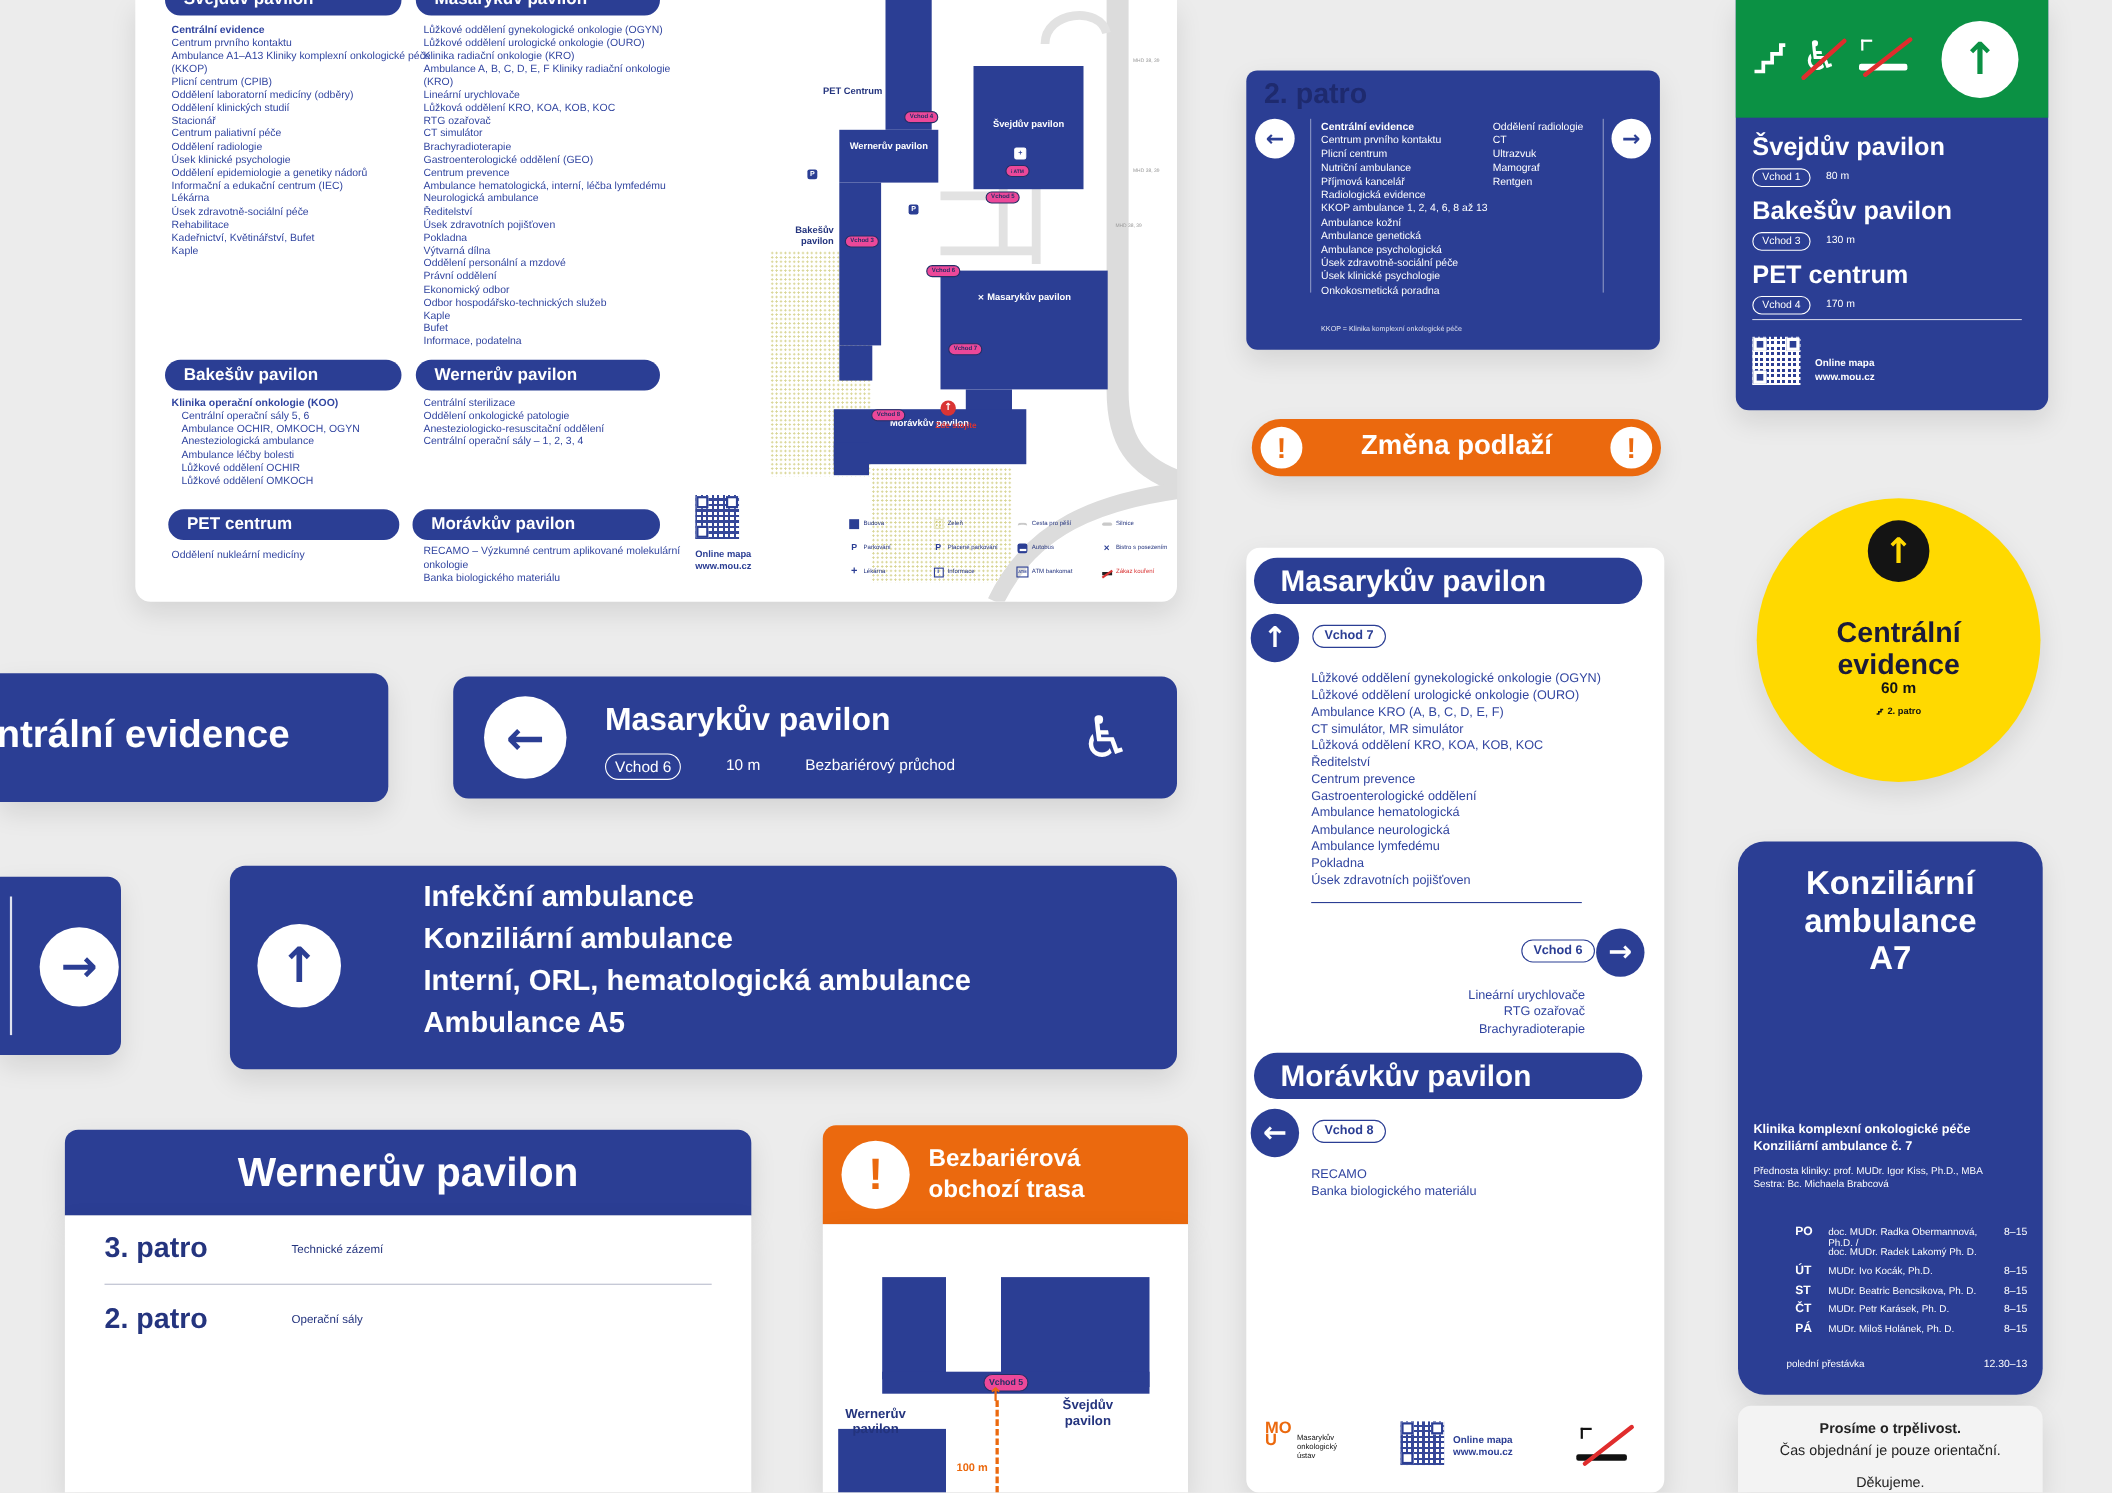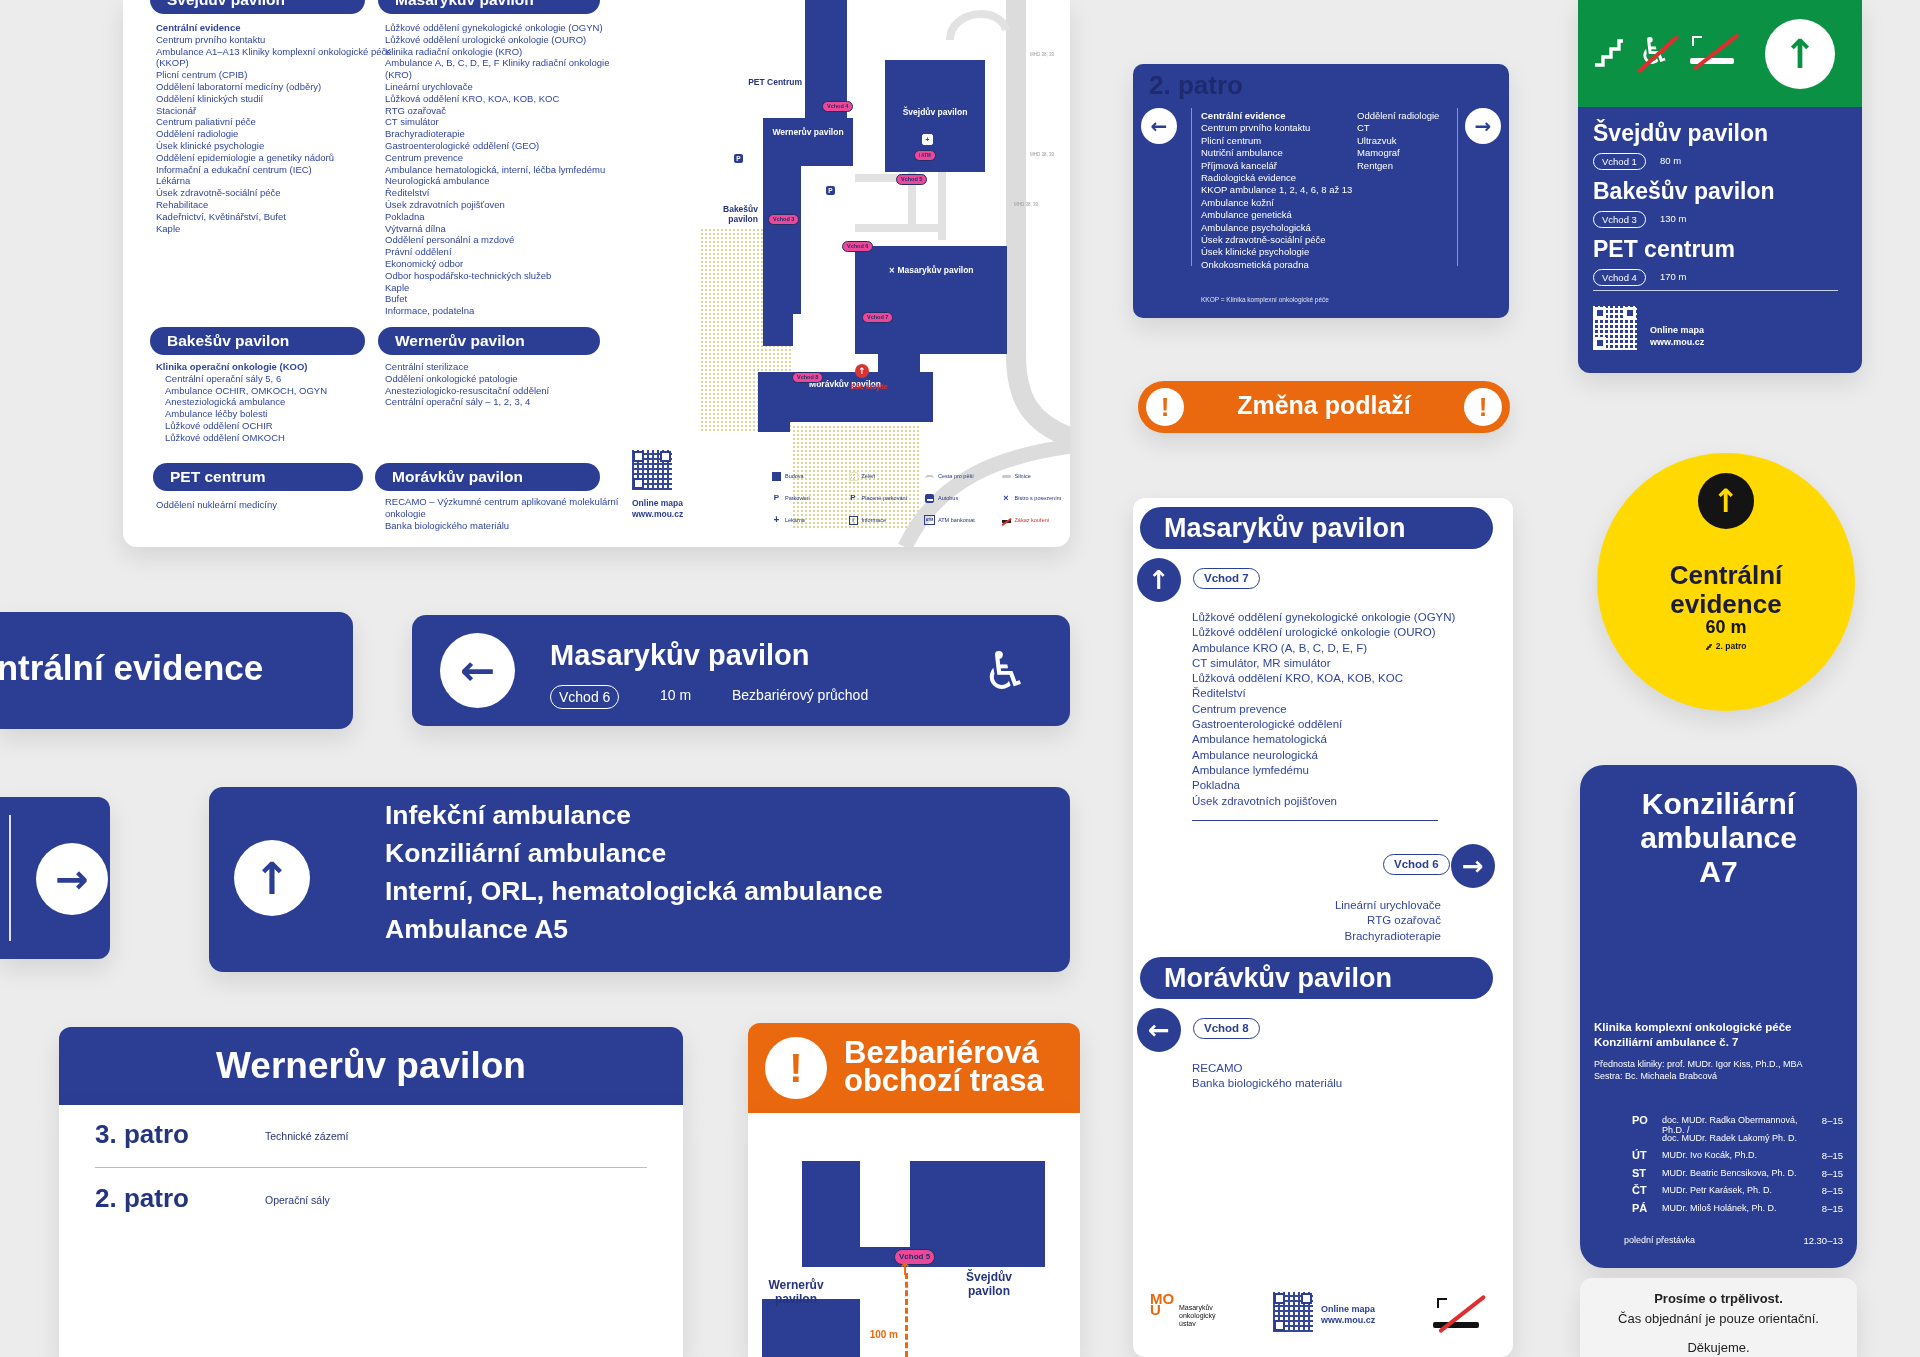--- a/index.html
+++ b/index.html
@@ -82,21 +82,21 @@
   .dest-name{position:absolute;left:15px;color:#fff;font-weight:bold;font-size:23px;white-space:nowrap;}
   .dest-dist{position:absolute;color:#fff;font-size:9.5px;line-height:15px;}
   .redline{position:absolute;background:#e02d2d;border-radius:2px;}
   
   #changebadge{left:1138px;top:381px;width:372px;height:52px;border-radius:26px;background:#eb690e;}
   #changebadge .lbl{position:absolute;left:0;right:0;top:10px;text-align:center;color:#fff;font-weight:bold;font-size:25px;}
   .bang{position:absolute;width:38px;height:38px;border-radius:50%;background:#fff;color:#eb690e;
         font-weight:bold;font-size:26px;display:flex;align-items:center;justify-content:center;}
   #yellow{left:1597px;top:453px;width:258px;height:258px;border-radius:50%;background:#ffd900;text-align:center;}
   #yellow .ttl{position:absolute;left:0;right:0;top:108px;color:#1b1b3a;font-weight:bold;font-size:26px;line-height:29px;}
-  #yellow .dist{position:absolute;left:0;right:0;top:164px;color:#141414;font-weight:bold;font-size:18px;}
+  #yellow .dist{position:absolute;left:0;right:0;top:164px;color:#141414;font-weight:bold;font-size:14px;}
   #yellow .floor{position:absolute;left:0;right:0;top:188px;color:#141414;font-weight:bold;font-size:8.5px;}
   
   #centralsign{left:0;top:612px;width:353px;height:117px;border-radius:0 14px 14px 0;overflow:hidden;}
   #centralsign .lbl{position:absolute;left:-48px;top:36px;color:#fff;font-weight:bold;font-size:35px;white-space:nowrap;}
   #masaryksign{left:412px;top:615px;width:658px;height:111px;border-radius:14px;}
   #masaryksign .ttl{position:absolute;left:138px;top:24px;color:#fff;font-weight:bold;font-size:29px;}
   #masaryksign .meta{position:absolute;left:248px;top:72px;color:#fff;font-size:14px;}
   #masaryksign .meta2{position:absolute;left:320px;top:72px;color:#fff;font-size:14px;}
   .wheel{position:absolute;color:#fff;font-family:"DejaVu Sans",sans-serif;}
   #arrowtile{left:0;top:797px;width:110px;height:162px;border-radius:0 12px 12px 0;}
@@ -107,21 +107,21 @@
   #wernerhead{left:59px;top:1027px;width:624px;height:78px;border-radius:12px 12px 0 0;}
   #wernerhead .ttl{position:absolute;left:0;right:0;top:0;text-align:center;color:#fff;font-weight:bold;font-size:37px;line-height:78px;}
   #wernerbody{left:59px;top:1105px;width:624px;height:252px;background:#fff;}
   .floor-big{position:absolute;color:#24347e;font-weight:bold;font-size:26px;}
   .floor-desc{position:absolute;color:#24347e;font-size:10.5px;line-height:15px;}
   #f1box{position:absolute;left:18px;top:134px;width:588px;height:100px;border-radius:14px;background:#2b3e94;}
   #f1box .fb{position:absolute;left:18px;top:28px;color:#fff;font-weight:bold;font-size:33px;}
   #f1box .fd{position:absolute;left:170px;top:34px;color:#fff;font-size:10.5px;line-height:16px;}
   
   #barrierhead{left:748px;top:1023px;width:332px;height:90px;background:#eb690e;border-radius:12px 12px 0 0;}
-  #barrierhead .ttl{position:absolute;left:96px;top:16px;color:#fff;font-weight:bold;font-size:31px;line-height:28px;}
+  #barrierhead .ttl{position:absolute;left:96px;top:16px;color:#fff;font-weight:bold;font-size:22px;line-height:28px;}
   #barrierbody{left:748px;top:1113px;width:332px;height:244px;background:#fff;overflow:hidden;}
   #barrierbody .nav-lbl{position:absolute;color:#24347e;font-weight:bold;font-size:12px;line-height:13.5px;text-align:center;}
   .route{position:absolute;border-left:3px dashed #eb690e;}
   
   #panel{left:1133px;top:498px;width:380px;height:859px;background:#fff;border-radius:12px;}
   .p-pill{position:absolute;left:7px;width:353px;height:42px;border-radius:21px;background:#2b3e94;color:#fff;
           font-weight:bold;font-size:27px;line-height:42px;padding-left:24px;box-sizing:border-box;}
   .p-list{position:absolute;color:#3145a0;font-size:11.5px;line-height:15.3px;}
   .p-div{position:absolute;height:1px;background:#2b3e94;}
   .p-foot-txt{position:absolute;color:#111;font-size:7px;line-height:8px;}

